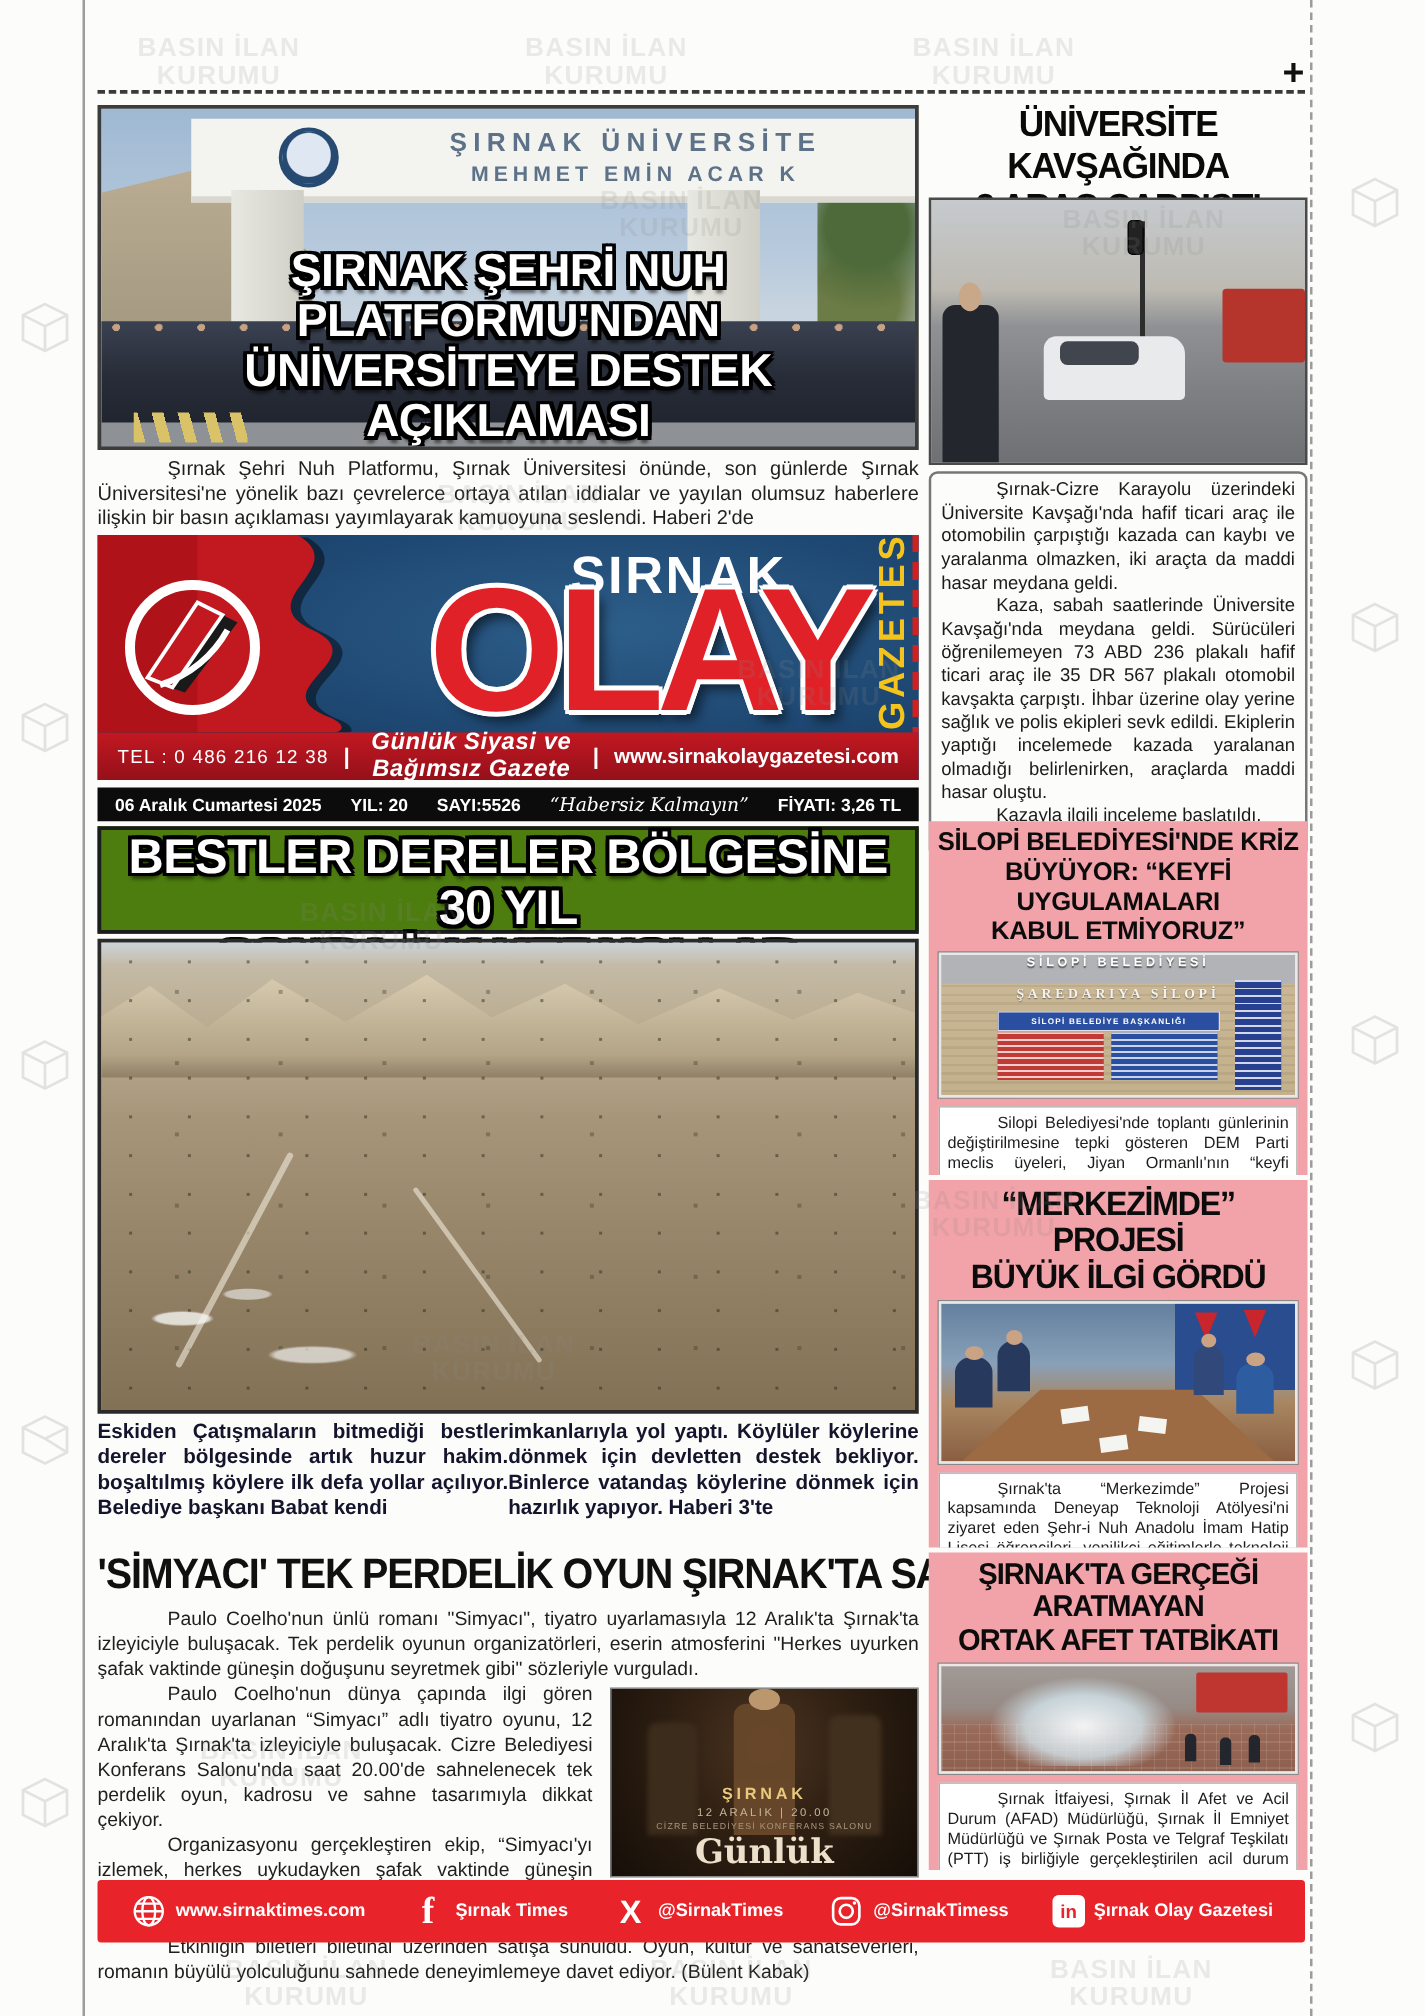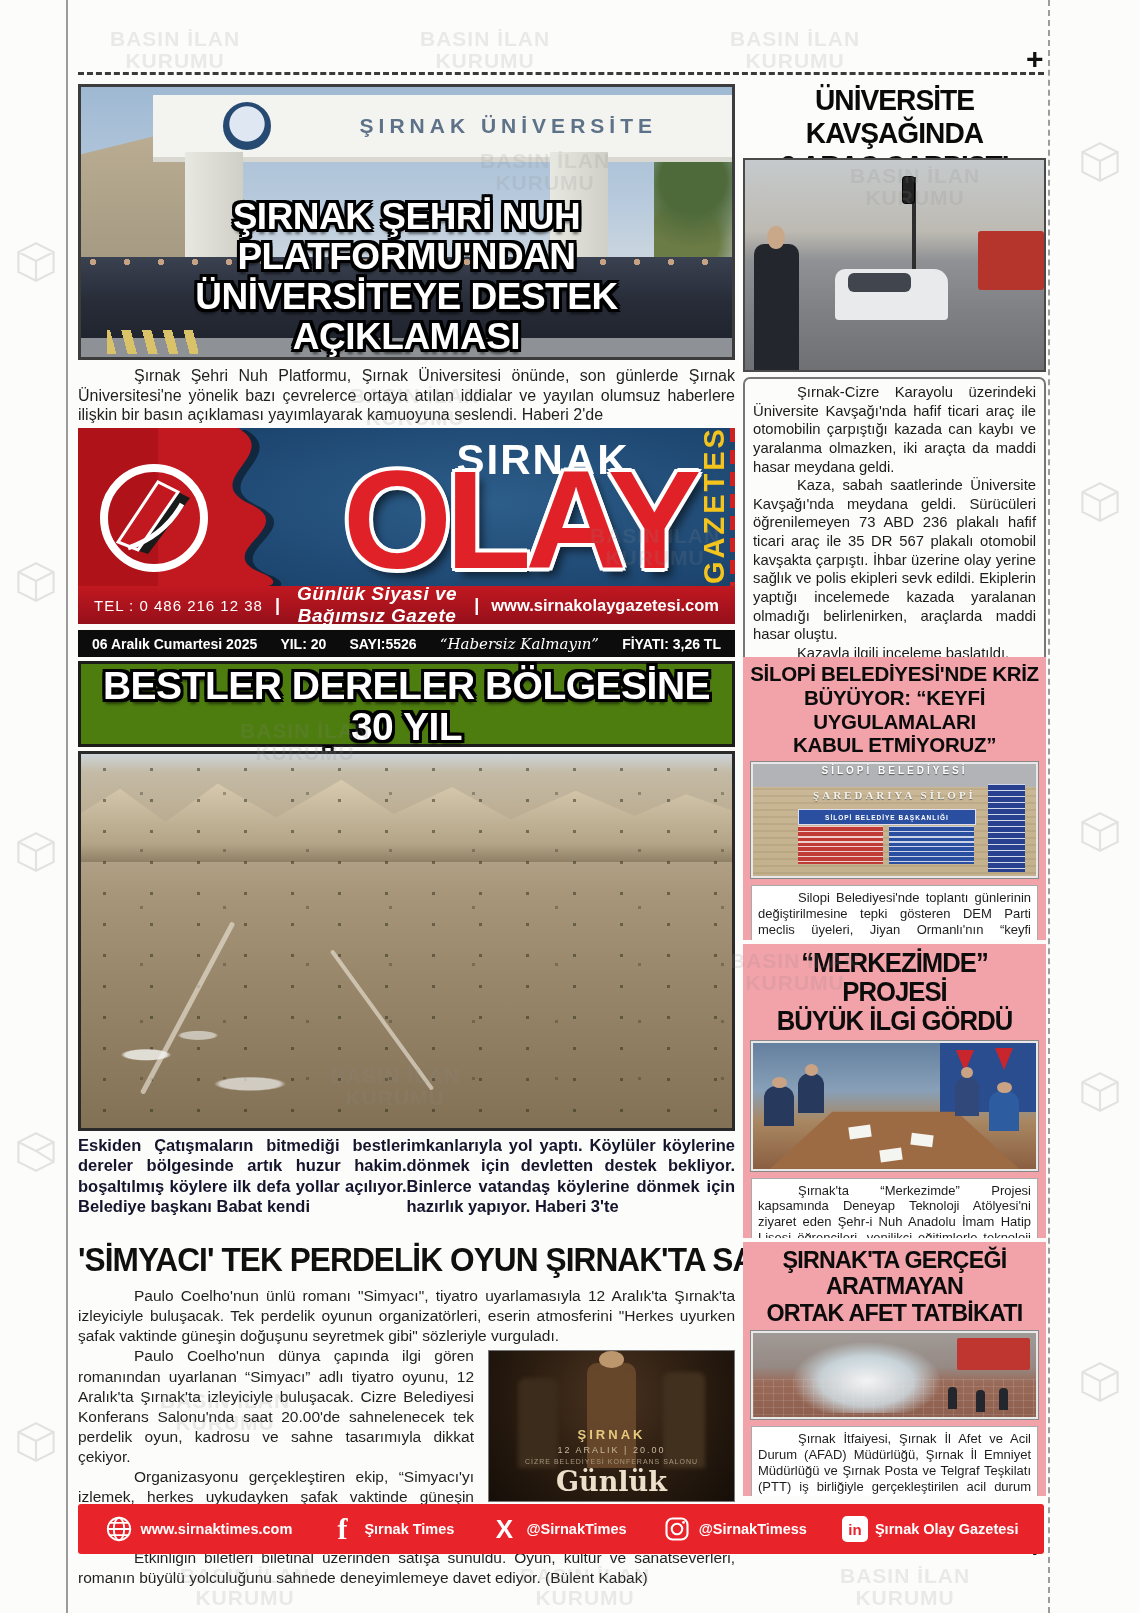--- a/index.html
+++ b/index.html
@@ -209,20 +209,21 @@
   <div class="plus t">+</div>
   <div class="plus b">+</div>
 
   <div class="photo tl-photo">
     <div class="tl-hill"></div>
     <div class="tl-trees"></div>
     <div class="tl-beam">
       <div class="tl-logo"></div>
       <div class="tl-sign">
         <div class="l1">ŞIRNAK ÜNİVERSİTE</div>
+        <div class="l2">MEHMET EMİN ACAR K</div>
       </div>
     </div>
     <div class="tl-pillar" style="left:16%;"></div>
     <div class="tl-pillar" style="left:72%;"></div>
     <div class="tl-crowd"></div>
     <div class="tl-road"></div>
     <div class="tl-cross"></div>
     <div class="overlay-head">
       <div>ŞIRNAK ŞEHRİ NUH PLATFORMU'NDAN</div>
       <div>ÜNİVERSİTEYE DESTEK AÇIKLAMASI</div>

